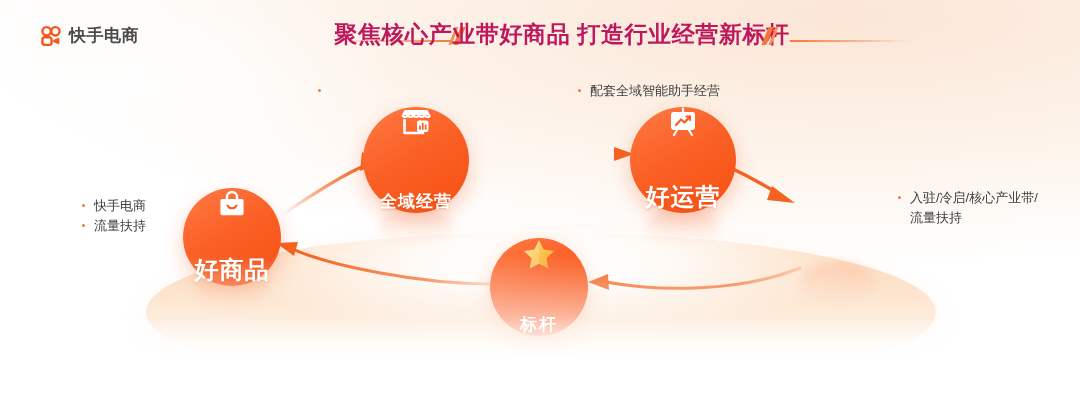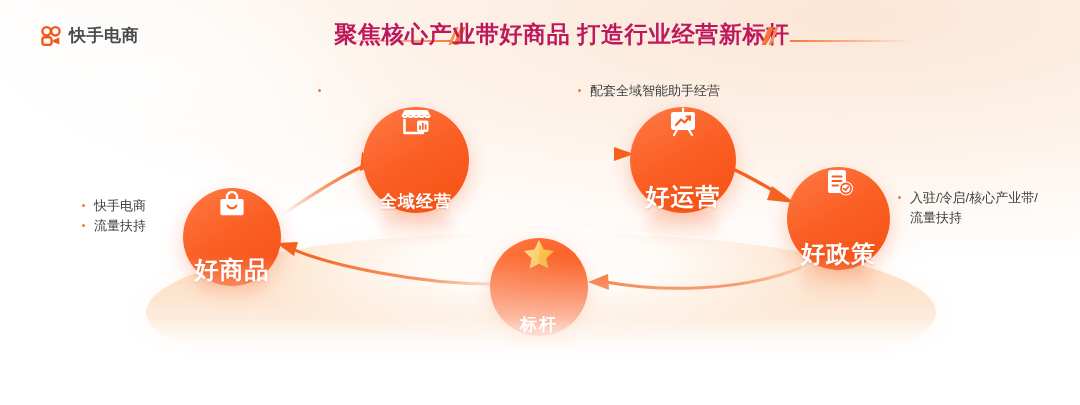--- a/index.html
+++ b/index.html
@@ -221,32 +221,20 @@
         <path d="M16 1.5 V5" stroke="#fff" stroke-width="2.2" stroke-linecap="round"></path>
         <rect x="4" y="5" width="24" height="18" rx="2.4" fill="#fff"></rect>
         <path d="M9 18 L14 12.5 L17.5 15.5 L23 9.5" fill="none" stroke="#f95d20" stroke-width="2.2" stroke-linecap="round" stroke-linejoin="round"></path>
         <path d="M23 9.5 h-3.6 M23 9.5 v3.6" stroke="#f95d20" stroke-width="2" stroke-linecap="round"></path>
         <path d="M10 23 L7 28 M22 23 L25 28" stroke="#fff" stroke-width="2.2" stroke-linecap="round"></path>
       </svg>
     </span>
     <span class="lbl">好运营</span>
   </div>
 
-  <div class="node node-policy">
-    <span class="ico">
-      <svg width="32" height="32" viewBox="0 0 32 32">
-        <rect x="5" y="3" width="18" height="23" rx="2.6" fill="#fff"></rect>
-        <path d="M9.5 9.5 h9 M9.5 14 h9 M9.5 18.5 h5.5" stroke="#f95d20" stroke-width="2" stroke-linecap="round"></path>
-        <circle cx="23" cy="21.5" r="7" fill="#fff"></circle>
-        <circle cx="23" cy="21.5" r="5" fill="none" stroke="#f95d20" stroke-width="1.8"></circle>
-        <path d="M20.8 21.6 L22.4 23.2 L25.3 19.7" fill="none" stroke="#f95d20" stroke-width="1.8" stroke-linecap="round" stroke-linejoin="round"></path>
-      </svg>
-    </span>
-    <span class="lbl">好政策</span>
-  </div>
 
   <div class="node node-bench">
     <span class="ico">
       <svg width="34" height="32" viewBox="0 0 34 32">
         <defs>
           <linearGradient id="starG" x1="0" y1="0" x2="1" y2="1">
             <stop offset="0%" stop-color="#ffe08a"></stop>
             <stop offset="55%" stop-color="#f9c24c"></stop>
             <stop offset="100%" stop-color="#f0a92c"></stop>
           </linearGradient>

